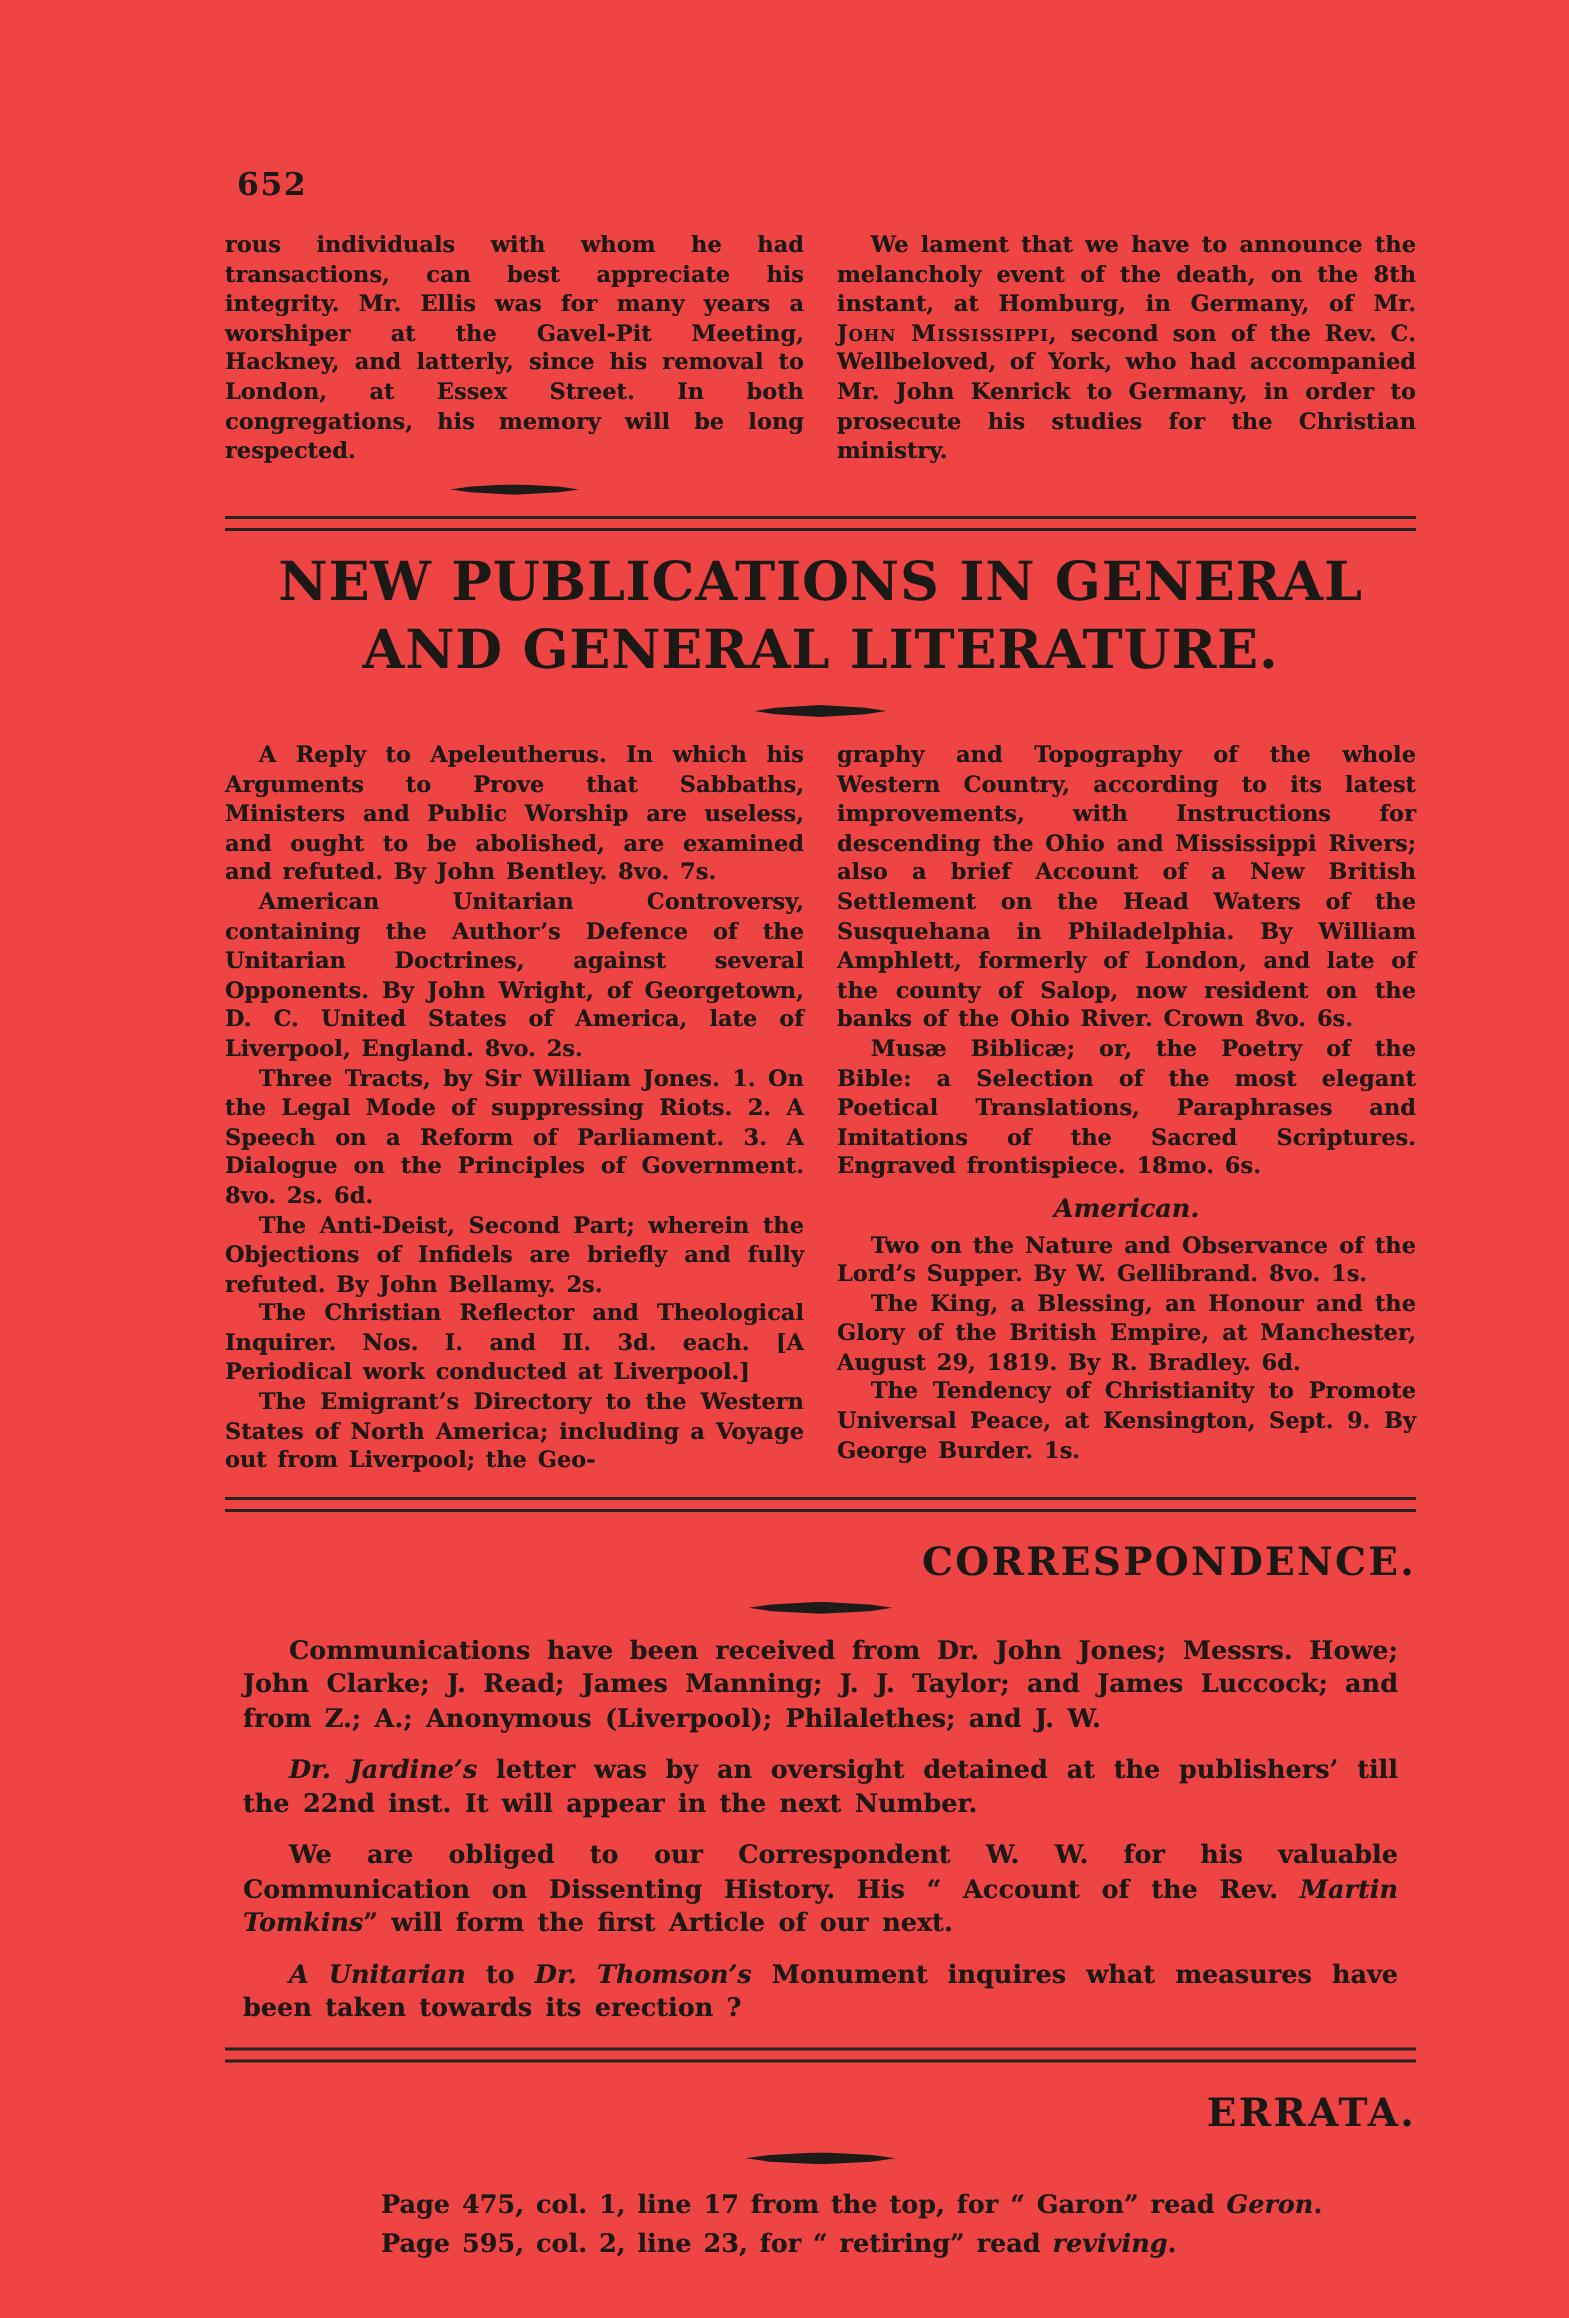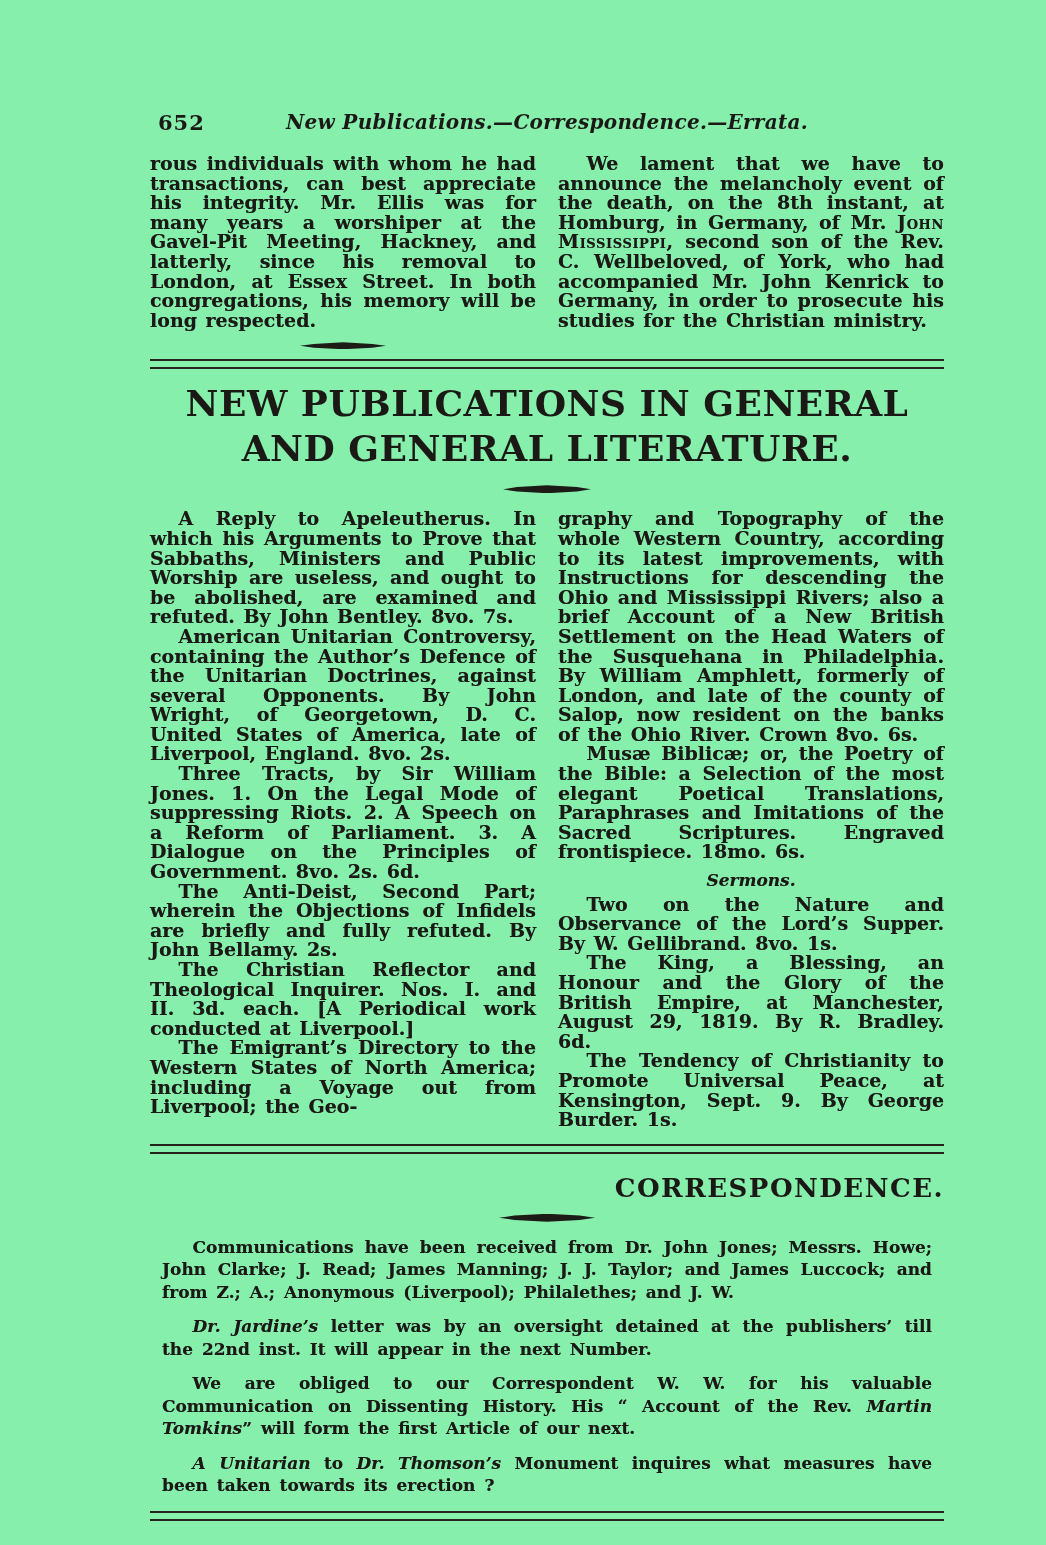--- a/index.html
+++ b/index.html
@@ -5,21 +5,21 @@
   html, body {
     margin: 0;
     padding: 0;
     background: #e8e6e1;
   }
   .sheet {
     position: relative;
     width: 1046px;
     height: 1545px;
     margin: 0 auto;
-    background: #86efac;
+    background: #ef4444;
     color: #1b1916;
     box-sizing: border-box;
     padding: 110px 102px 0 150px;
     font-family: "DejaVu Serif", "Liberation Serif", serif;
     overflow: hidden;
   }
   
   .running-head {
     position: relative;
     height: 30px;
@@ -42,21 +42,21 @@
     letter-spacing: 0.3px;
   }
   
   .two-col {
     display: flex;
     gap: 22px;
   }
   .col { width: 386px; }
   .body-p {
     margin: 0;
-    font-size: 19px;
+    font-size: 15px;
     line-height: 19.6px;
     font-weight: 700;
     text-align: justify;
     text-indent: 1.5em;
     word-spacing: 2px;
     text-shadow: 0 0 0.4px rgba(20,18,15,0.5);
   }
   .no-indent { text-indent: 0; }
   .intro { min-height: 180px; }
   
@@ -126,21 +126,20 @@
   .seg-i { font-style: italic; }
   .seg-sc { font-variant: small-caps; letter-spacing: 0.6px; }
 </style>
 </head>
 <body>
 
 <div class="sheet">
 
   <div class="running-head">
     <span class="page-num">652</span>
-    <span class="running-title">New Publications.—Correspondence.—Errata.</span>
   </div>
 
   <div class="two-col intro">
     <div class="col">
       <p class="body-p no-indent"><span>rous individuals with whom he had transactions, can best appreciate his integrity. Mr. Ellis was for many years a worshiper at the Gavel-Pit Meeting, Hackney, and latterly, since his removal to London, at Essex Street. In both congregations, his memory will be long respected.</span></p>
       <div class="orn orn-intro"></div>
     </div>
     <div class="col">
       <p class="body-p"><span>We lament that we have to announce the melancholy event of the death, on the 8th instant, at Homburg, in Germany, of Mr. </span><span class="seg-sc">John Mississippi</span><span>, second son of the Rev. C. Wellbeloved, of York, who had accompanied Mr. John Kenrick to Germany, in order to prosecute his studies for the Christian ministry.</span></p>
     </div>
@@ -159,21 +158,21 @@
       <p class="body-p">A Reply to Apeleutherus. In which his Arguments to Prove that Sabbaths, Ministers and Public Worship are useless, and ought to be abolished, are examined and refuted. By John Bentley. 8vo. 7s.</p>
       <p class="body-p">American Unitarian Controversy, containing the Author’s Defence of the Unitarian Doctrines, against several Opponents. By John Wright, of Georgetown, D. C. United States of America, late of Liverpool, England. 8vo. 2s.</p>
       <p class="body-p">Three Tracts, by Sir William Jones. 1. On the Legal Mode of suppressing Riots. 2. A Speech on a Reform of Parliament. 3. A Dialogue on the Principles of Government. 8vo. 2s. 6d.</p>
       <p class="body-p">The Anti-Deist, Second Part; wherein the Objections of Infidels are briefly and fully refuted. By John Bellamy. 2s.</p>
       <p class="body-p">The Christian Reflector and Theological Inquirer. Nos. I. and II. 3d. each. [A Periodical work conducted at Liverpool.]</p>
       <p class="body-p">The Emigrant’s Directory to the Western States of North America; including a Voyage out from Liverpool; the Geo-</p>
     </div>
     <div class="col">
       <p class="body-p no-indent">graphy and Topography of the whole Western Country, according to its latest improvements, with Instructions for descending the Ohio and Mississippi Rivers; also a brief Account of a New British Settlement on the Head Waters of the Susquehana in Philadelphia. By William Amphlett, formerly of London, and late of the county of Salop, now resident on the banks of the Ohio River. Crown 8vo. 6s.</p>
       <p class="body-p">Musæ Biblicæ; or, the Poetry of the Bible: a Selection of the most elegant Poetical Translations, Paraphrases and Imitations of the Sacred Scriptures. Engraved frontispiece. 18mo. 6s.</p>
-      <p class="body-p sermons-head">Sermons.</p>
+      <p class="body-p sermons-head">American.</p>
       <p class="body-p">Two on the Nature and Observance of the Lord’s Supper. By W. Gellibrand. 8vo. 1s.</p>
       <p class="body-p">The King, a Blessing, an Honour and the Glory of the British Empire, at Manchester, August 29, 1819. By R. Bradley. 6d.</p>
       <p class="body-p">The Tendency of Christianity to Promote Universal Peace, at Kensington, Sept. 9. By George Burder. 1s.</p>
     </div>
   </div>
 
   <div class="dbl dbl-mid"></div>
 
   <h2 class="sec-title">CORRESPONDENCE.</h2>
   <div class="orn orn-corr"></div>

